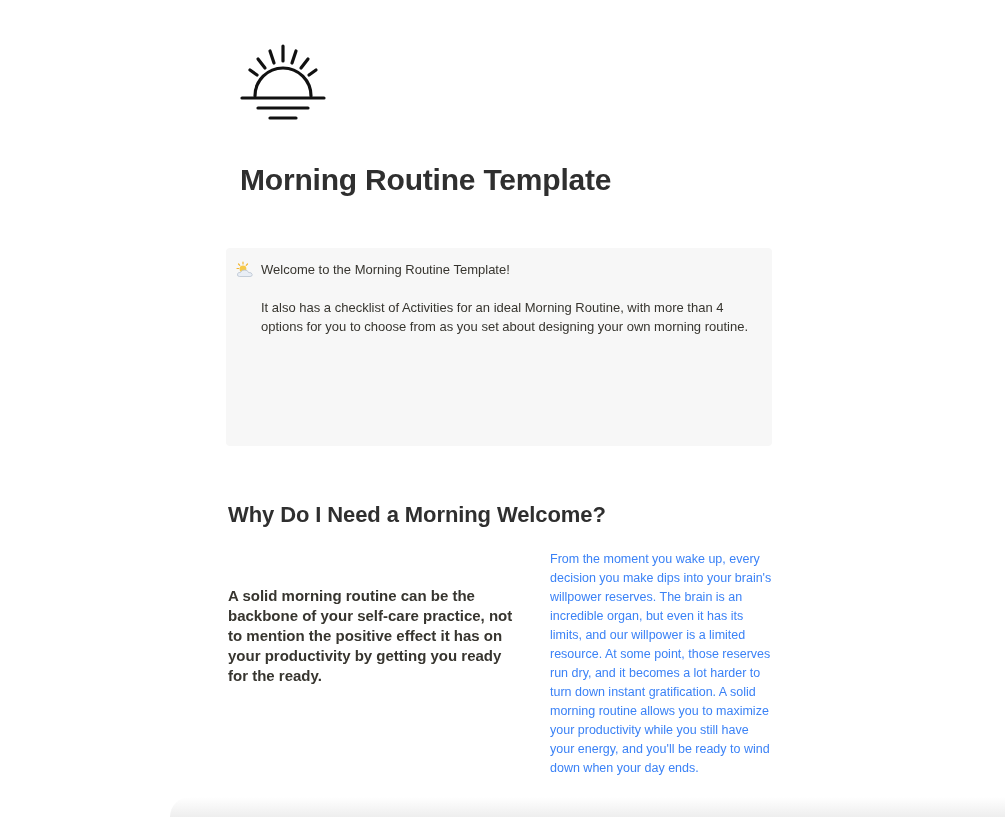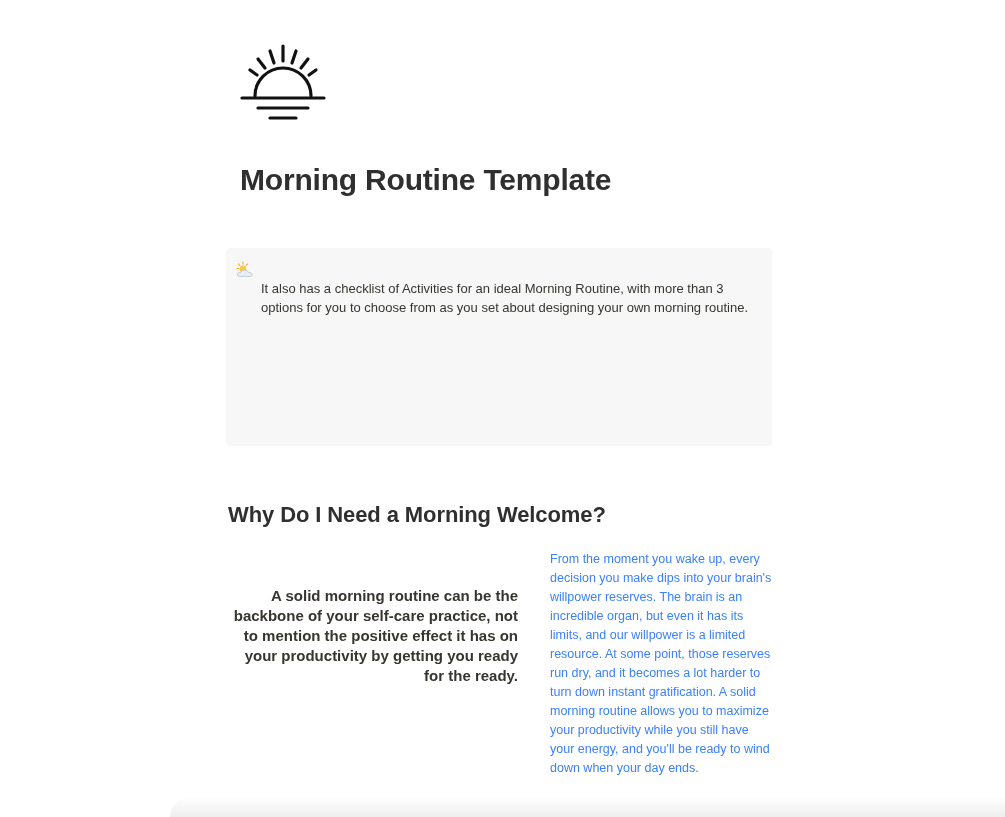--- a/index.html
+++ b/index.html
@@ -83,21 +83,20 @@
       left: 0;
       top: 586px;
       width: 290px;
     }
     .lead-text {
       margin: 0;
       font-size: 15px;
       line-height: 20px;
       font-weight: 700;
       color: #37352f;
-      text-align: right;
     }
     .left-body {
       position: absolute;
       left: 0;
       top: 130px;
       width: 290px;
       margin: 0;
       font-size: 12.5px;
       line-height: 19px;
       color: #37352f;
@@ -158,22 +157,23 @@
           <line x1="7" y1="1" x2="7" y2="3"></line>
           <line x1="2.5" y1="3" x2="3.8" y2="4.3"></line>
           <line x1="11.5" y1="3" x2="10.2" y2="4.3"></line>
           <line x1="1" y1="7.5" x2="2.8" y2="7.5"></line>
         </g>
         <circle cx="7" cy="8" r="3.4" fill="#f7c948"></circle>
         <path d="M3.5 15.5 Q1 15.5 1.5 13 Q2 11 4.5 11.5 Q5.5 8.5 9 9 Q12 9.3 12.5 11.5 Q15.8 11.2 16.2 13.5 Q16.4 15.5 14 15.5 Z" fill="#e9eef5" stroke="#b9c3d1" stroke-width="0.8"></path>
       </svg>
     </div>
     <div class="callout-body">
+      <p>Welcome to the Morning Routine Template!</p>
       <div class="gap"></div>
-      <p>It also has a checklist of Activities for an ideal Morning Routine, with more than 3 options for you to choose from as you set about designing your own morning routine.</p>
+      <p>It also has a checklist of Activities for an ideal Morning Routine, with more than 4 options for you to choose from as you set about designing your own morning routine.</p>
       <div class="gap"></div>
     </div>
   </div>
 
   <h2 class="section-heading">Why Do I Need a Morning Welcome?</h2>
 
   <div class="col-left">
     <p class="lead-text">A solid morning routine can be the backbone of your self-care practice, not to mention the positive effect it has on your productivity by getting you ready for the ready.</p>
   </div>
 

